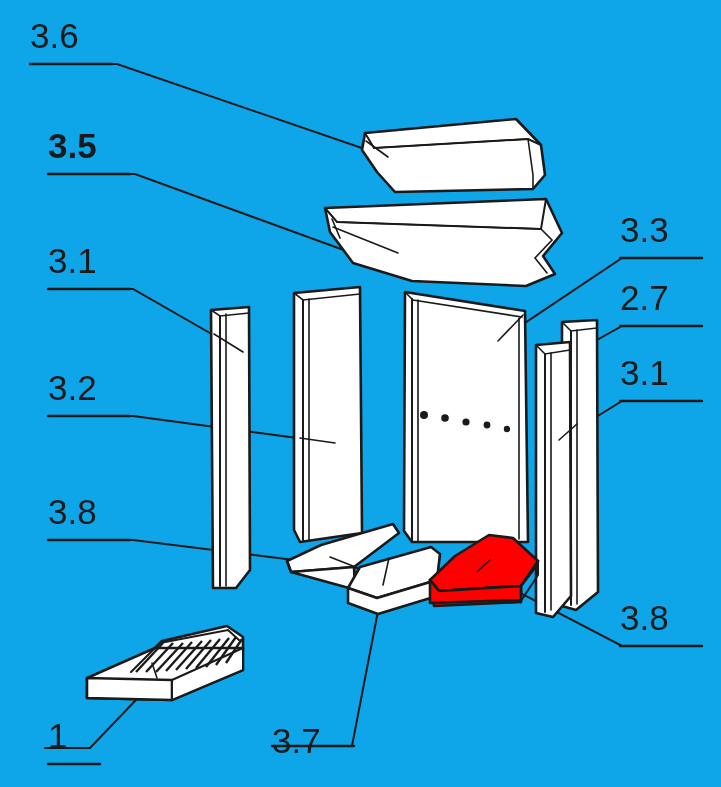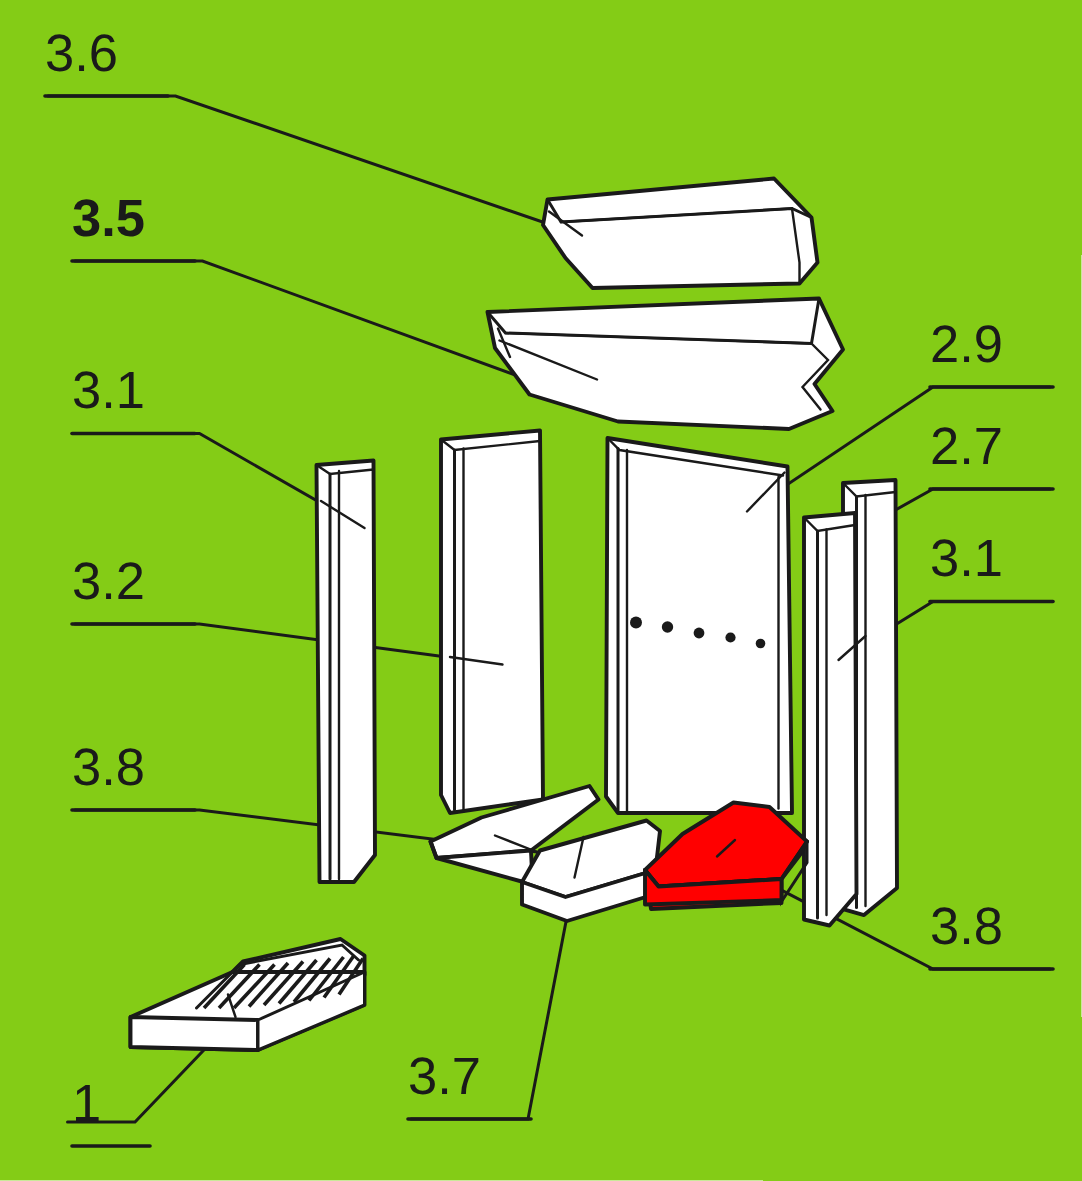--- a/index.html
+++ b/index.html
@@ -7,21 +7,21 @@
     padding: 0;
     background: #ffffff;
   }
   body {
     font-family: "Liberation Sans", sans-serif;
   }
   #diagram-root {
     position: relative;
     width: 721px;
     height: 787px;
-    background: #84cc16;
+    background: #0ea5e9;
     overflow: hidden;
   }
   #diagram-svg {
     position: absolute;
     top: 0;
     left: 0;
     width: 721px;
     height: 787px;
     display: block;
   }
@@ -331,25 +331,25 @@
   </div>
   <div class="callout-label" style="left:48px; top:370px;text-align:right;">
     <span>3.2</span>
   </div>
   <div class="callout-label" style="left:48px; top:494px;">
     <span>3.8</span>
   </div>
   <div class="callout-label" style="left:48px; top:718px;">
     <span>1</span>
   </div>
-  <div class="callout-label" style="left:272px; top:700px;">
+  <div class="callout-label" style="left:272px; top:723px;">
     <span>3.7</span>
   </div>
   <div class="callout-label" style="left:620px; top:212px;">
-    <span>2.9</span>
+    <span>3.3</span>
   </div>
   <div class="callout-label" style="left:620px; top:280px;">
     <span>2.7</span>
   </div>
   <div class="callout-label" style="left:620px; top:355px;">
     <span>3.1</span>
   </div>
   <div class="callout-label" style="left:620px; top:600px;">
     <span>3.8</span>
   </div>

